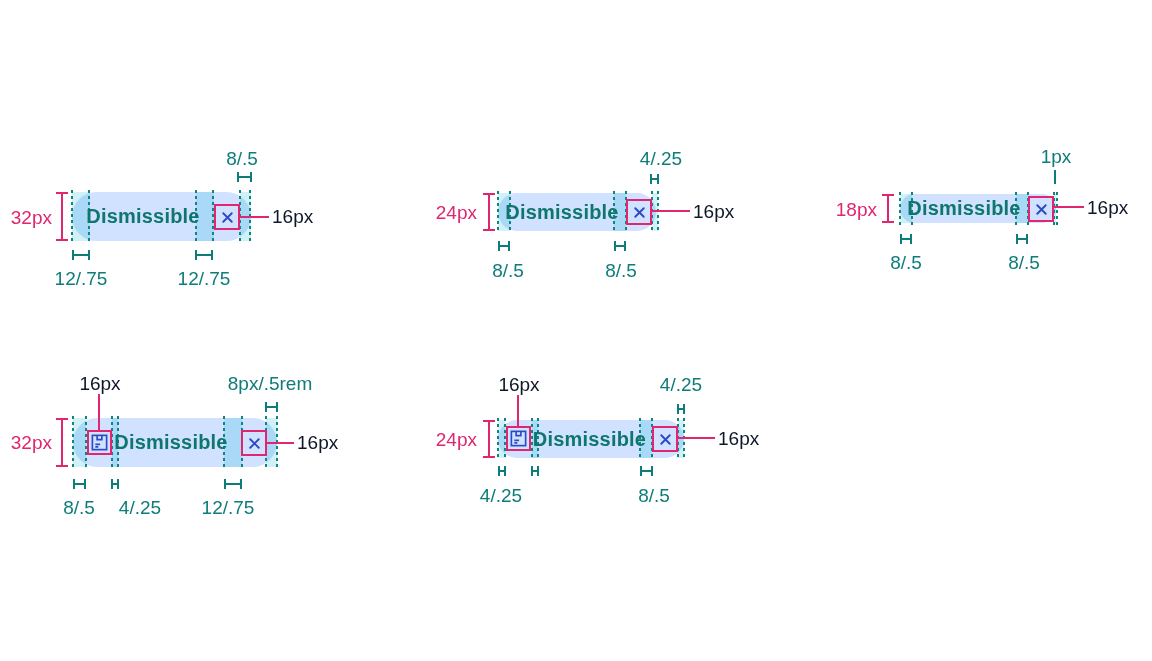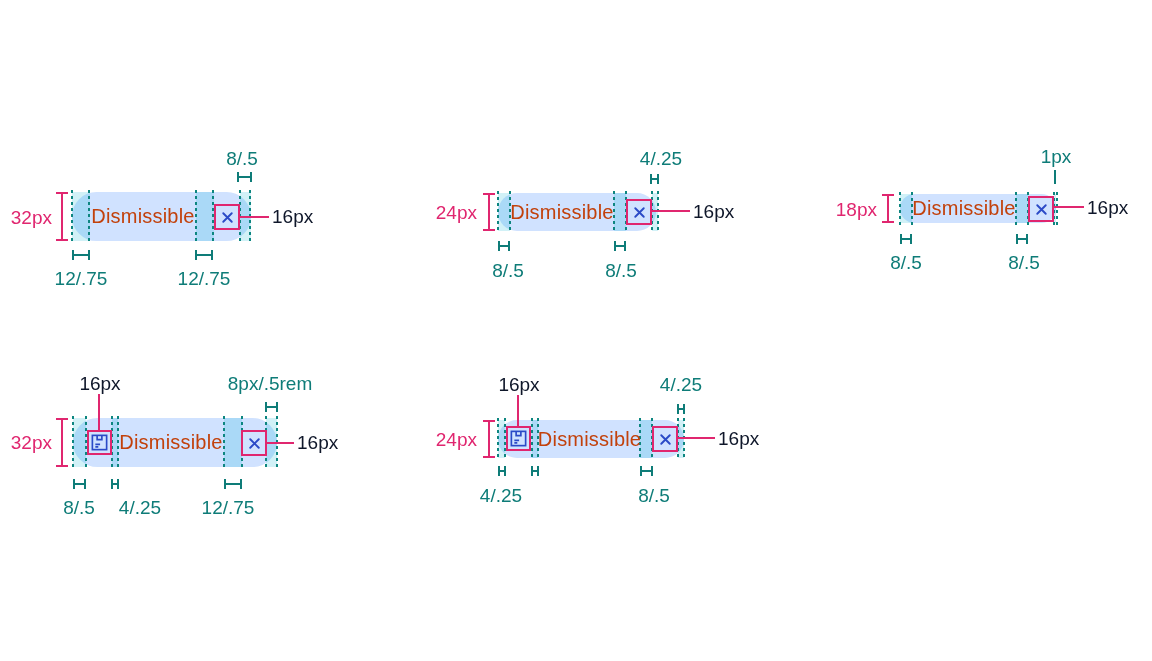--- a/index.html
+++ b/index.html
@@ -6,21 +6,21 @@
   #canvas{
     position:relative;width:1152px;height:661px;background:#ffffff;
     font-family:"Liberation Sans", sans-serif;overflow:hidden;
   }
   .fig{position:absolute;left:0;top:0;width:100%;height:100%;}
   .pill{position:absolute;background:#d0e2ff;z-index:1;}
   .band{position:absolute;background:rgba(0,178,210,0.18);z-index:2;}
   .vdash{position:absolute;width:2px;z-index:3;
     background-image:repeating-linear-gradient(to bottom,#0d8680 0,#0d8680 3px,transparent 3px,transparent 6px);}
   .ttext{position:absolute;display:flex;align-items:center;justify-content:center;
-    color:#c2410c;font-size:20px;letter-spacing:0.2px;z-index:4;white-space:nowrap;}
+    color:#0f766e;font-size:20px;letter-spacing:0.2px;z-index:4;white-space:nowrap;font-weight:bold;}
   .mbox{position:absolute;border:2.5px solid #e0266f;box-sizing:border-box;
     display:flex;align-items:center;justify-content:center;z-index:5;}
   .hb{position:absolute;height:10px;box-sizing:border-box;z-index:6;
     border-left:2px solid #0e7c78;border-right:2px solid #0e7c78;}
   .hb::before{content:"";position:absolute;left:0;right:0;top:50%;height:2px;
     transform:translateY(-50%);background:#0e7c78;}
   .vb{position:absolute;width:12px;box-sizing:border-box;z-index:6;
     border-top:2px solid #e0266f;border-bottom:2px solid #e0266f;}
   .vb::before{content:"";position:absolute;top:0;bottom:0;left:50%;width:2px;
     transform:translateX(-50%);background:#e0266f;}

